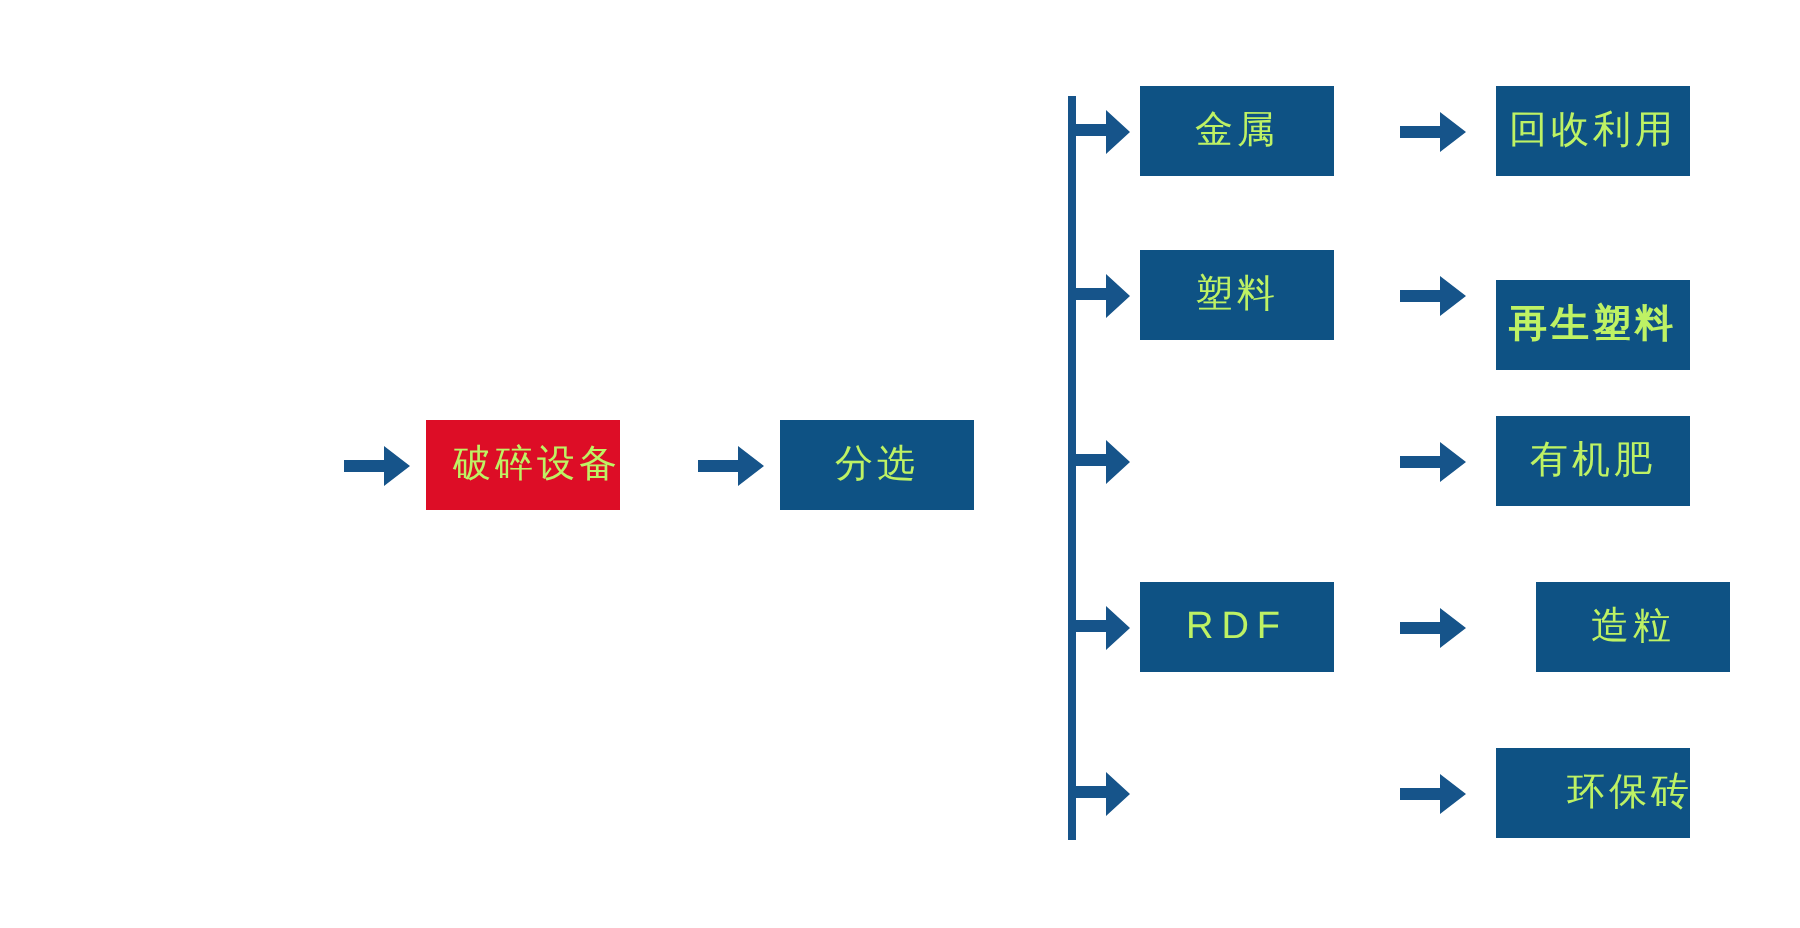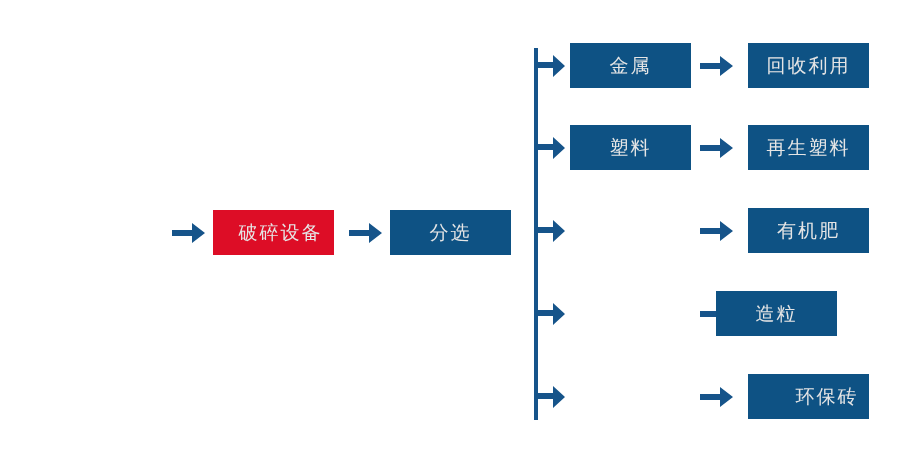--- a/index.html
+++ b/index.html
@@ -15,26 +15,26 @@
   }
   #diagram {
     position: relative;
     width: 900px;
     height: 464px;
   }
 
   
   .box {
     position: absolute;
-    width: 121px;
+    width: 97px;
     height: 45px;
     display: flex;
     align-items: center;
     justify-content: center;
-    color: #e5e5e5;
+    color: #bef264;
     font-size: 19px;
     letter-spacing: 2px;
     line-height: 1;
     white-space: nowrap;
     box-sizing: border-box;
   }
   .box.blue { background: #0E5284; }
   .box.red  { background: #DD0D26; }
   .box.latin { letter-spacing: 4px; font-size: 19px; }
 
@@ -106,45 +106,46 @@
     <svg width="32" height="24" viewBox="0 0 32 24" aria-hidden="true">
       <path d="M0 8 L19 8 L19 1 L31 12 L19 23 L19 14 L0 14 Z" fill="#16548A"></path>
     </svg>
   </div>
   <div class="box blue" style="left:570px; top:125px;">塑料</div>
   <div class="arrow" style="left:700px; top:135px;">
     <svg width="34" height="26" viewBox="0 0 34 26" aria-hidden="true">
       <path d="M0 10 L20 10 L20 3 L33 13 L20 23 L20 16 L0 16 Z" fill="#16548A"></path>
     </svg>
   </div>
-  <div class="box blue" style="left:748px; top:125px;">再生塑料</div>
+  <div class="box blue" style="left:748px; top:140px;font-weight:bold;">再生塑料</div>
 
   <div class="branch-arrow" style="top:219px;">
     <svg width="32" height="24" viewBox="0 0 32 24" aria-hidden="true">
       <path d="M0 8 L19 8 L19 1 L31 12 L19 23 L19 14 L0 14 Z" fill="#16548A"></path>
     </svg>
   </div>
   <div class="arrow" style="left:700px; top:218px;">
     <svg width="34" height="26" viewBox="0 0 34 26" aria-hidden="true">
       <path d="M0 10 L20 10 L20 3 L33 13 L20 23 L20 16 L0 16 Z" fill="#16548A"></path>
     </svg>
   </div>
   <div class="box blue" style="left:748px; top:208px;">有机肥</div>
 
   <div class="branch-arrow" style="top:302px;">
     <svg width="32" height="24" viewBox="0 0 32 24" aria-hidden="true">
       <path d="M0 8 L19 8 L19 1 L31 12 L19 23 L19 14 L0 14 Z" fill="#16548A"></path>
     </svg>
   </div>
+  <div class="box blue latin" style="left:570px; top:291px;">RDF</div>
   <div class="arrow" style="left:700px; top:301px;">
     <svg width="34" height="26" viewBox="0 0 34 26" aria-hidden="true">
       <path d="M0 10 L20 10 L20 3 L33 13 L20 23 L20 16 L0 16 Z" fill="#16548A"></path>
     </svg>
   </div>
-  <div class="box blue" style="left:716px; top:291px;">造粒</div>
+  <div class="box blue" style="left:768px; top:291px;">造粒</div>
 
   <div class="branch-arrow" style="top:385px;">
     <svg width="32" height="24" viewBox="0 0 32 24" aria-hidden="true">
       <path d="M0 8 L19 8 L19 1 L31 12 L19 23 L19 14 L0 14 Z" fill="#16548A"></path>
     </svg>
   </div>
   <div class="arrow" style="left:700px; top:384px;">
     <svg width="34" height="26" viewBox="0 0 34 26" aria-hidden="true">
       <path d="M0 10 L20 10 L20 3 L33 13 L20 23 L20 16 L0 16 Z" fill="#16548A"></path>
     </svg>

